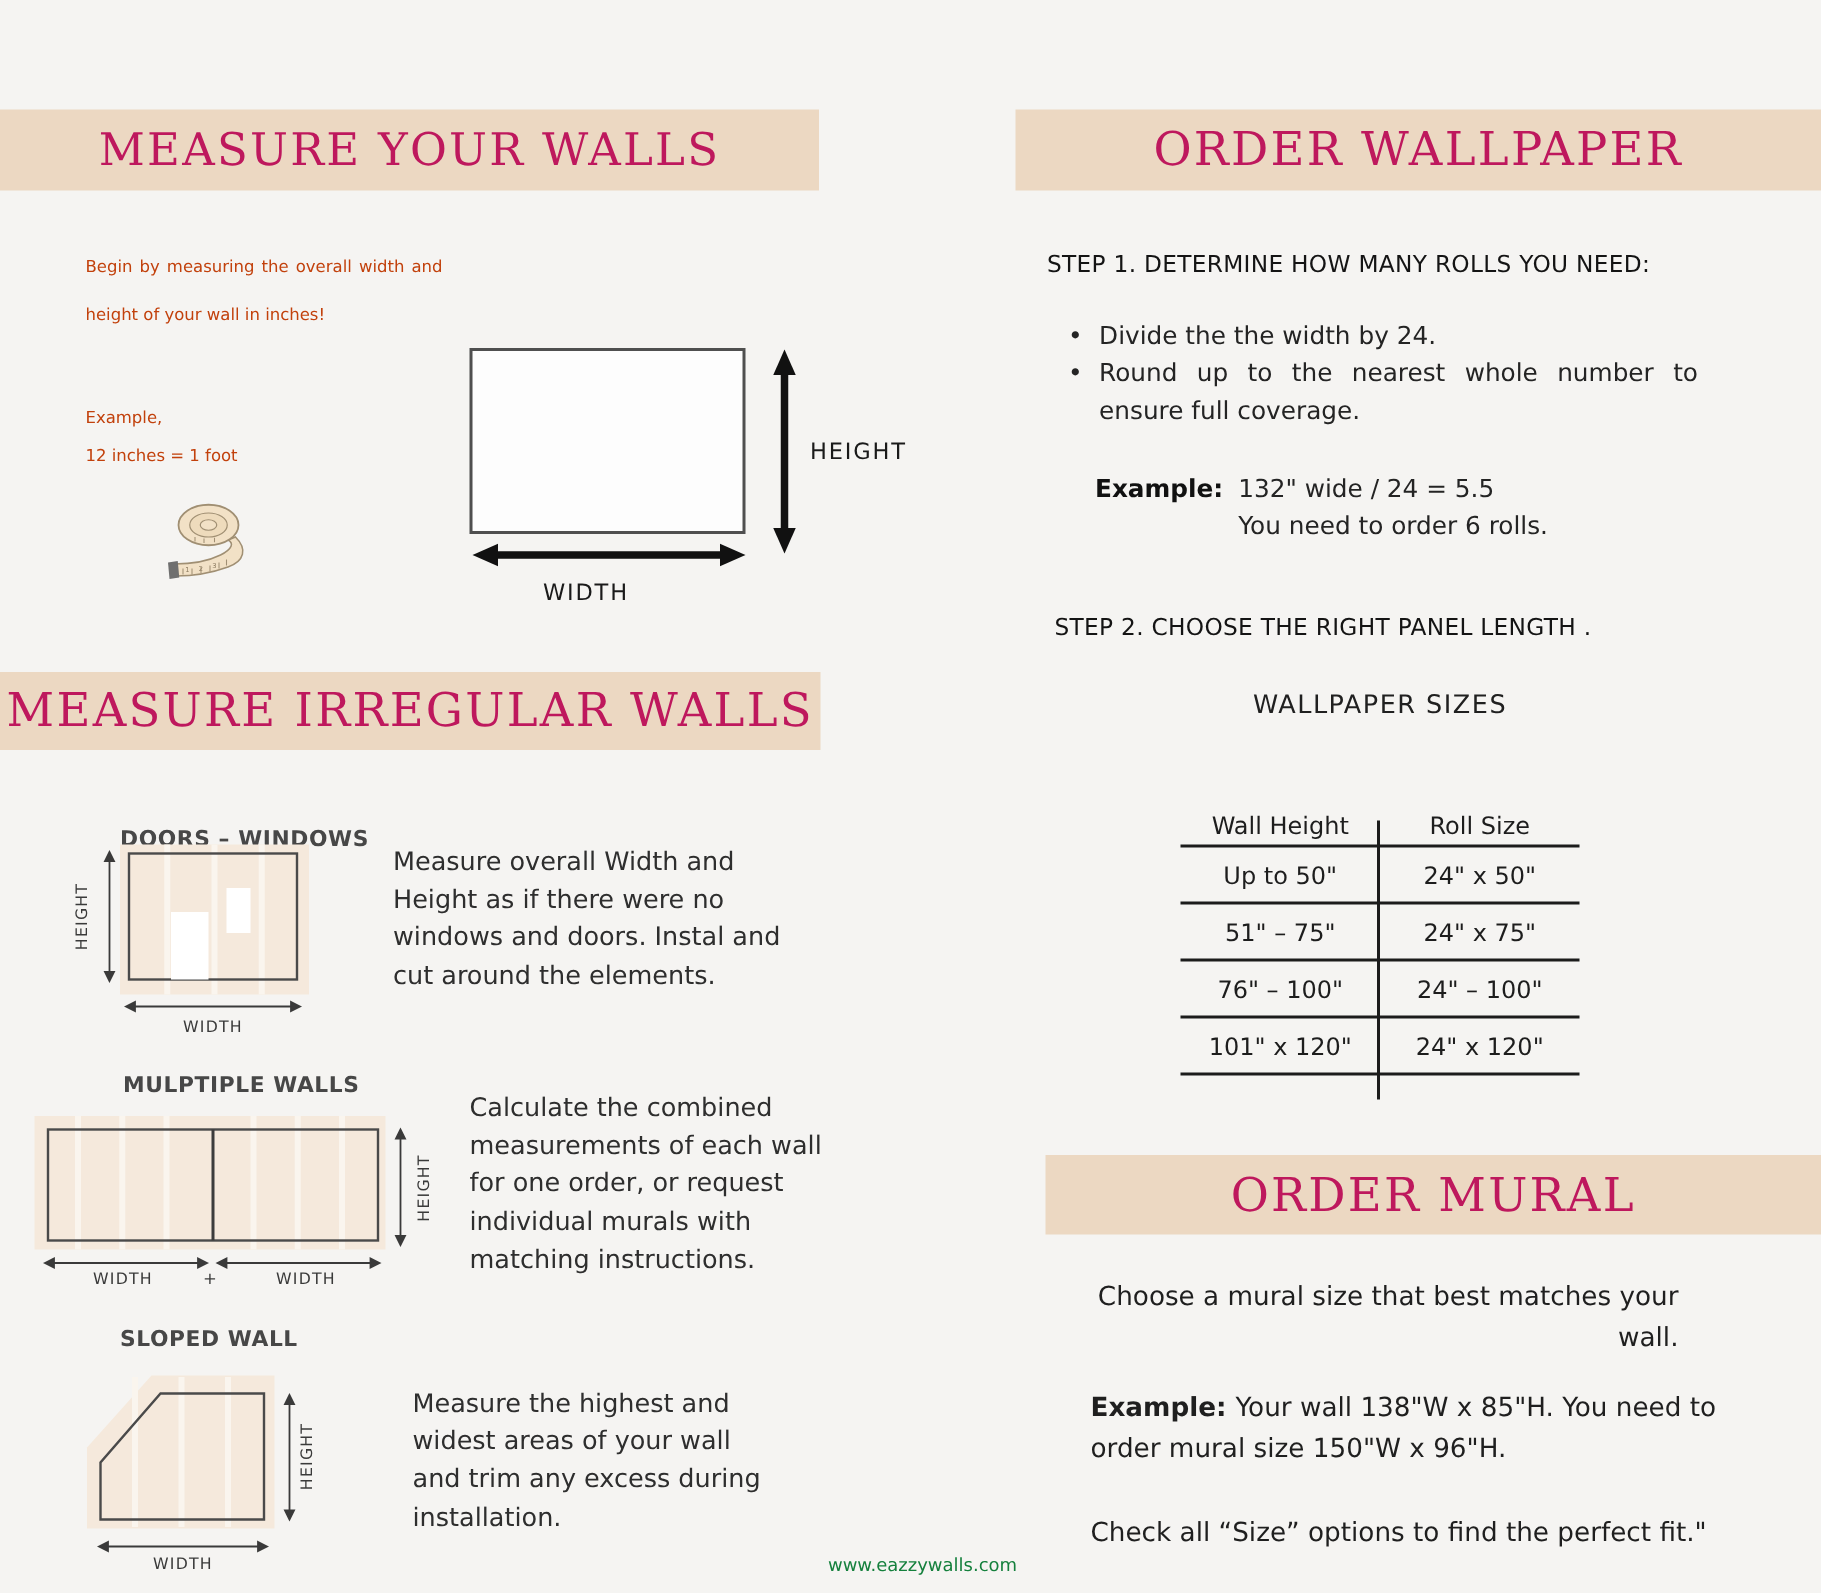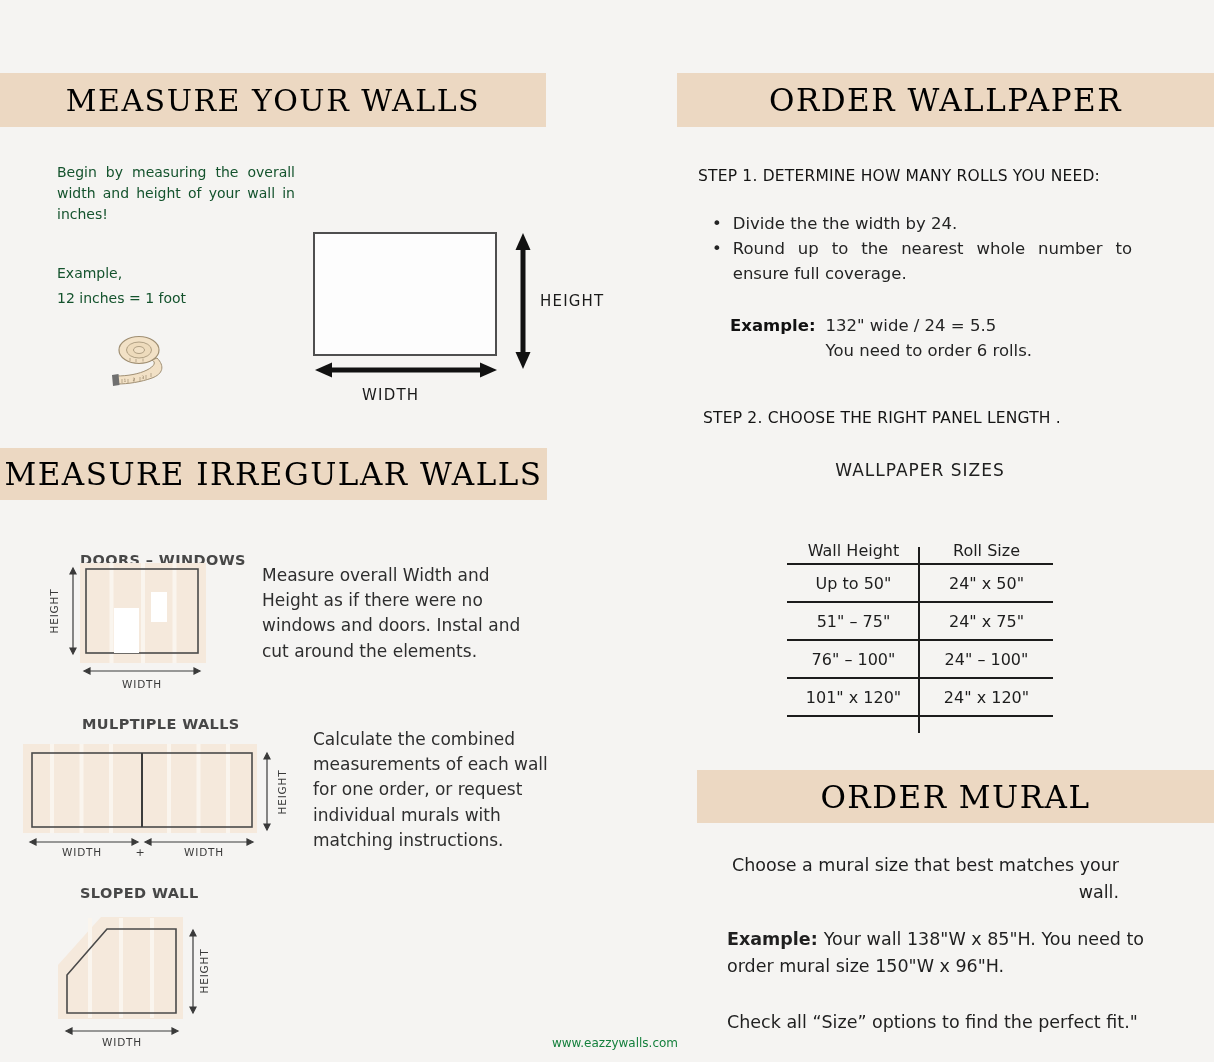--- a/index.html
+++ b/index.html
@@ -8,23 +8,23 @@
     position:relative; width:1214px; height:1062px;
     background:#f5f4f2; overflow:hidden;
     font-family:"DejaVu Sans", sans-serif; color:#3d3d3d;
   }
   .banner {
     position:absolute; background:#ecd8c2;
     display:flex; align-items:center; justify-content:center;
   }
   .banner-title {
     font-family:"DejaVu Serif", serif; font-weight:400;
-    color:#000000; letter-spacing:1.5px; white-space:nowrap;
-  }
-  .body-text { font-size:14px; line-height:21px; color:#14532d; }
+    color:#be185d; letter-spacing:1.5px; white-space:nowrap;
+  }
+  .body-text { font-size:11px; line-height:32px; color:#c2410c; }
   .side-para { font-size:17px; line-height:25.2px; color:#2e2e2e; }
   .sec-label {
     position:absolute; font-size:14.5px; font-weight:bold;
     color:#474747; letter-spacing:0.4px; white-space:nowrap;
   }
   .step-heading {
     position:absolute; font-size:15.5px; font-weight:normal;
     color:#141414; letter-spacing:0.2px; white-space:nowrap;
   }
   .bullets { position:absolute; list-style:none; }
@@ -180,20 +180,21 @@
         <polygon points="148,110 145,104 151,104"></polygon>
     </g>
     <text transform="translate(163,68) rotate(-90)" text-anchor="middle" font-size="10.5" letter-spacing="0.8" fill="#3a3a3a">HEIGHT</text>
     <g stroke="#3a3a3a" stroke-width="1.2" fill="#3a3a3a">
       <line x1="25" y1="128" x2="129" y2="128"></line>
       <polygon points="21,128 27,125 27,131"></polygon>
         <polygon points="133,128 127,125 127,131"></polygon>
     </g>
     <text x="77" y="143" text-anchor="middle" font-size="10.5" letter-spacing="0.8" fill="#3a3a3a">WIDTH</text>
   </svg>
+  <div class="side-para" style="position:absolute; left:275px; top:924px; width:240px;">Measure the highest and widest areas of your wall and trim any excess during installation.</div>
 
   <div class="banner" style="left:677px; top:73px; width:537px; height:54px;">
     <span class="banner-title" style="font-size:31px;">ORDER WALLPAPER</span>
   </div>
 
   <div class="step-heading" style="left:698px; top:167px;">STEP 1. DETERMINE HOW MANY ROLLS YOU NEED:</div>
 
   <ul class="bullets" style="left:712px; top:211px; width:420px;">
     <li>
       <span class="bullet-dot">•</span>

